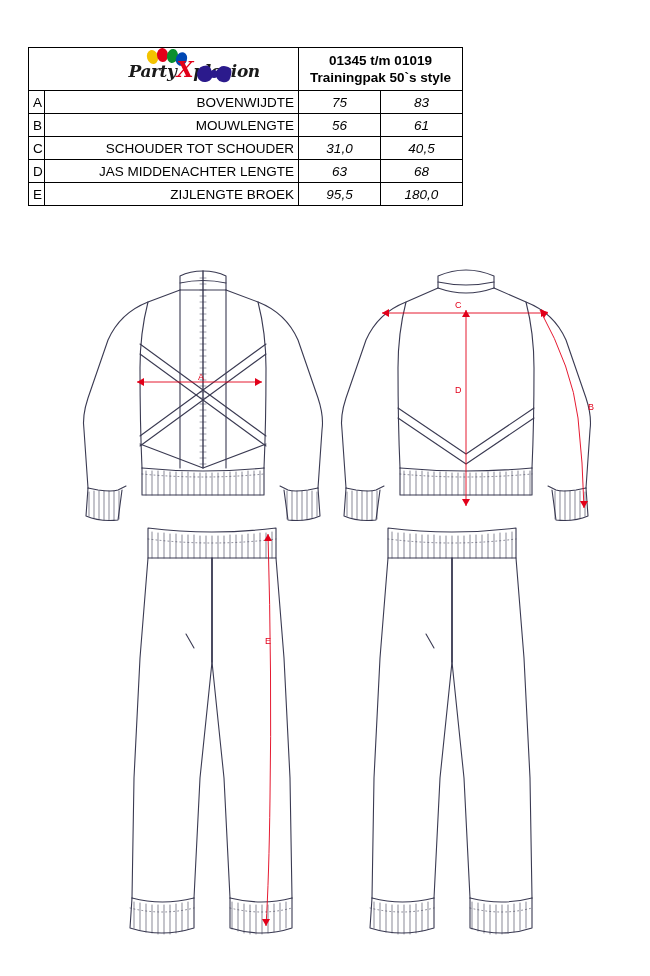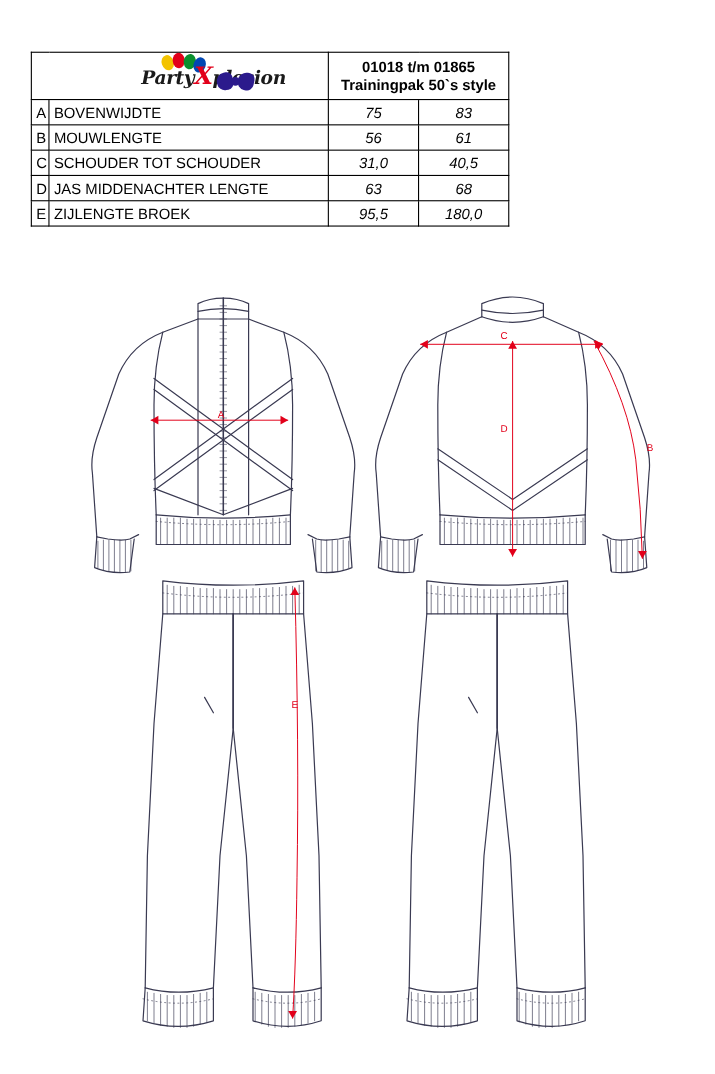--- a/index.html
+++ b/index.html
@@ -29,21 +29,21 @@
     table-layout: fixed;
   }
   table.size-chart td {
     border: 1px solid #000000;
     font-size: 13.5px;
     padding: 1px 4px;
     height: 20px;
     vertical-align: middle;
   }
   .col-letter { width: 16px; text-align: left; padding-left: 2px; border-right: 1px solid #000; }
-  .col-label  { width: 254px; text-align: left; }
+  .col-label  { width: 254px; text-align: right; }
   .col-size   { width: 82px; text-align: center; font-style: italic; }
 
   .logo-cell {
     height: 48px;
     padding: 0 !important;
     position: relative;
   }
   .title-cell {
     text-align: center;
     font-weight: bold;
@@ -159,21 +159,21 @@
               <span class="balloon b3"></span>
               <span class="balloon b4"></span>
             </div>
             <div class="logo-text"><span class="p1">Party</span><span class="x">X</span><span class="p2">plosion</span></div>
             <div class="bow">
                 <span class="bow-knot"></span>
               </div>
           </div>
         </td>
         <td class="title-cell" colspan="2">
-          <div>01018 t/m 01865</div>
+          <div>01345 t/m 01019</div>
           <div>Trainingpak 50`s style</div>
         </td>
       </tr>
       <tr>
         <td class="col-letter">A</td>
         <td class="col-label">BOVENWIJDTE</td>
         <td class="col-size">75</td>
         <td class="col-size">83</td>
       </tr>
       <tr>

